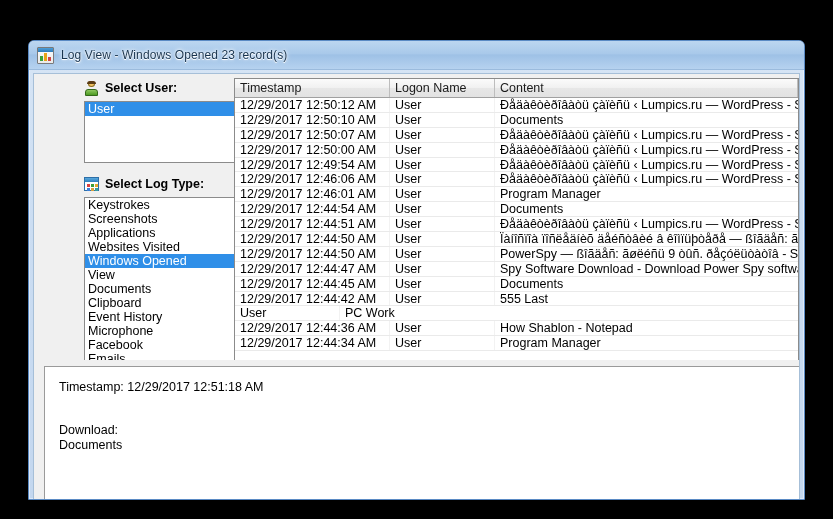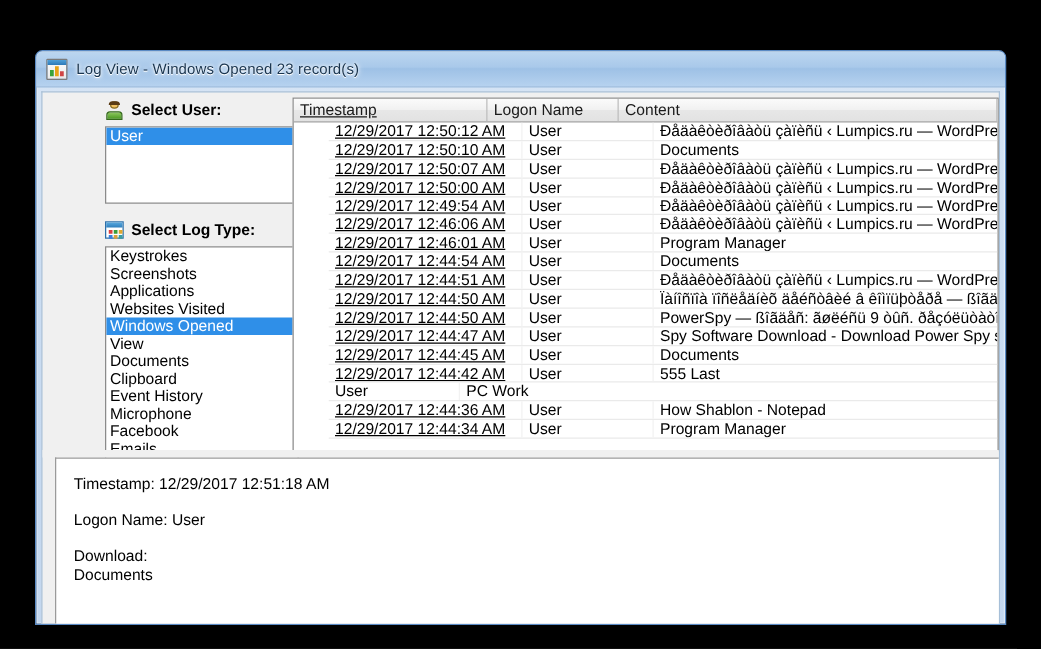--- a/index.html
+++ b/index.html
@@ -216,30 +216,29 @@
   .lv-th {
     font-size: 12.5px;
     color: #1a1a1a;
     line-height: 18px;
     padding-left: 5px;
     border-right: 1px solid #bdbdbd;
     box-sizing: border-box;
     white-space: nowrap;
     overflow: hidden;
   }
-  .col-ts      { width: 155px; flex: 0 0 155px; text-decoration: underline; }
+  .col-ts      { width: 155px; flex: 0 0 155px; }
   .col-logon   { width: 105px; flex: 0 0 105px; }
   .col-content { flex: 1 1 auto; }
 
   #lv-body {
     position: absolute;
     top: 19px;
     left: 0; right: 0; bottom: 0;
     overflow: hidden;
-    padding-left: 28px;
   }
   .lv-row {
     display: flex;
     height: 14.9px;
     border-bottom: 1px solid #eaeaea;
     box-sizing: border-box;
   }
   .lv-td {
     font-size: 12.5px;
     color: #000000;
@@ -434,20 +433,19 @@
             <div class="lv-td col-content">Program Manager</div>
           </div>
         </div>
     </div>
 
     <div id="detail-divider"></div>
 
     <div id="detail-pane">
       <div class="detail-line">Timestamp: 12/29/2017 12:51:18 AM</div>
       <div class="detail-gap"></div>
-      <div class="detail-line">Logon Name: User</div>
       <div class="detail-gap"></div>
       <div class="detail-line">Download:</div>
       <div class="detail-line">Documents</div>
     </div>
 
   </div>
 </div>
 
 </body></html>

